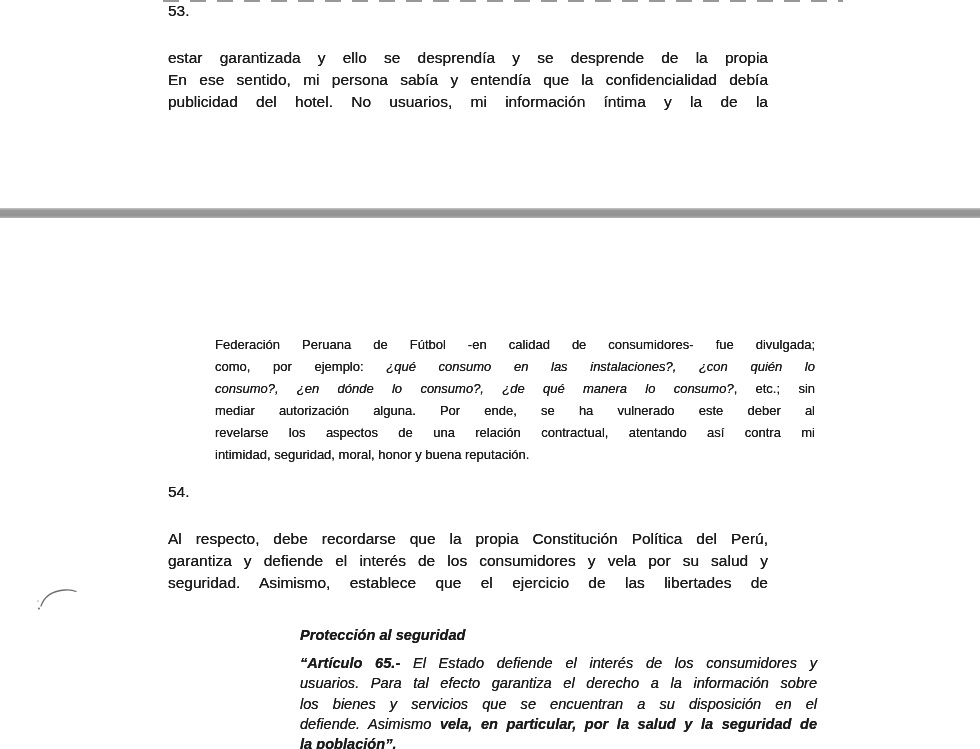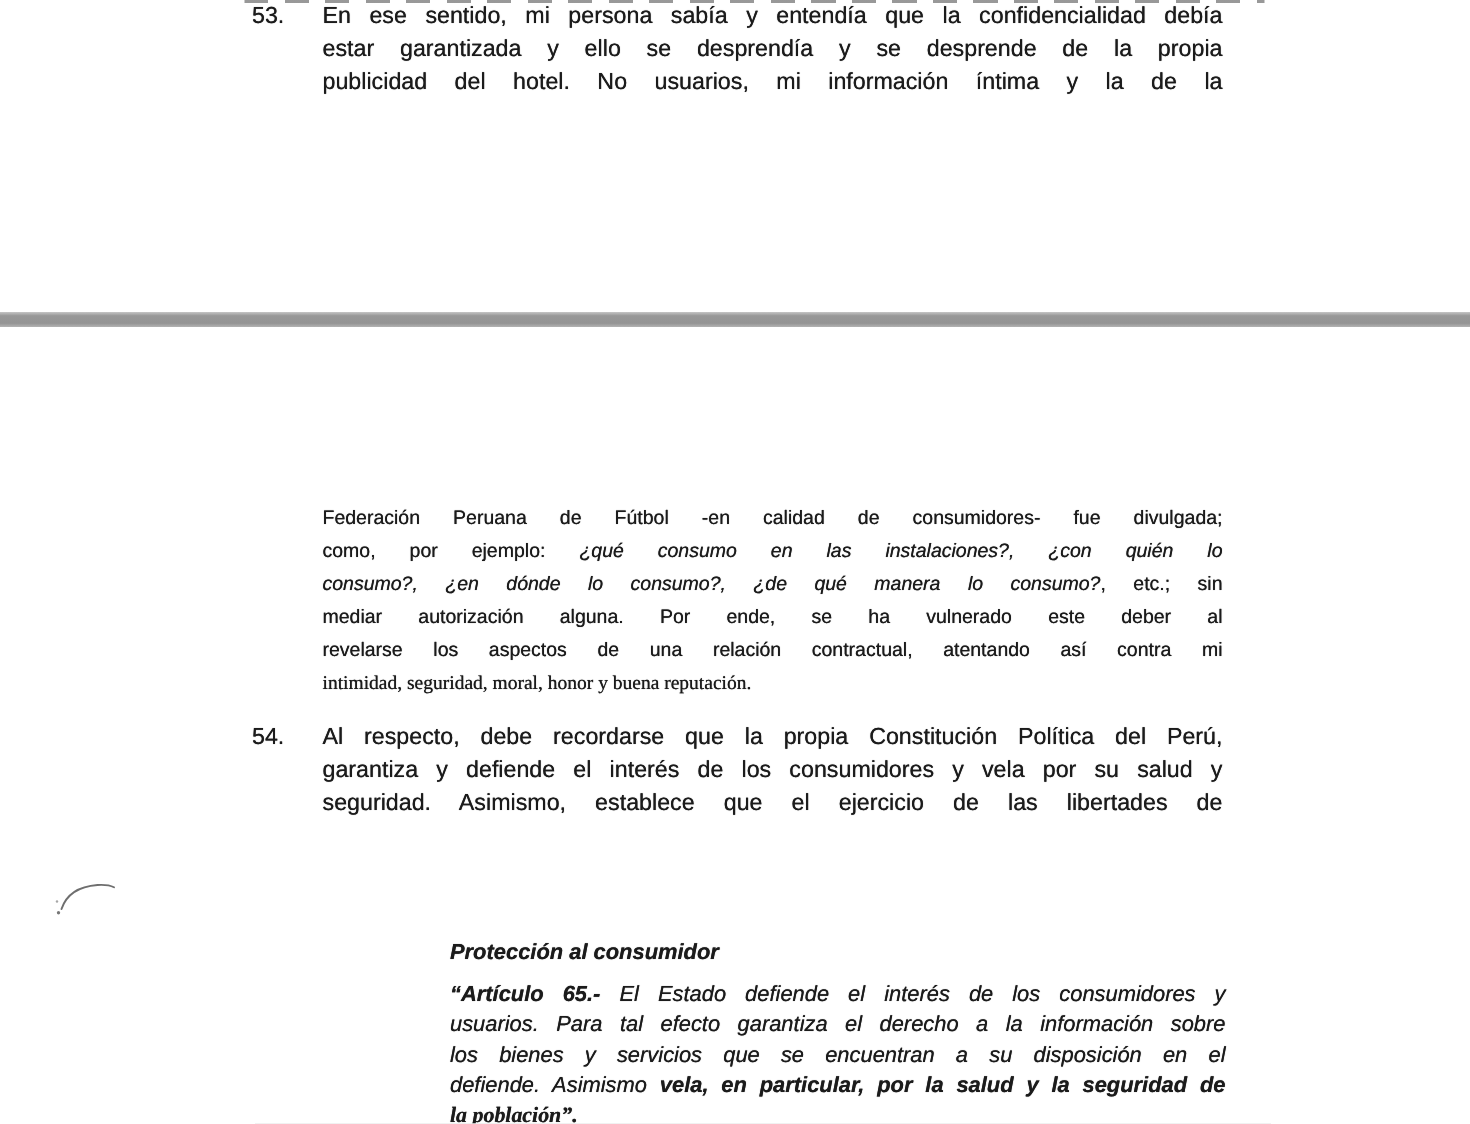--- a/index.html
+++ b/index.html
@@ -8,20 +8,21 @@
     width: 980px;
     height: 749px;
     background: #ffffff;
     overflow: hidden;
     font-family: "Liberation Sans", sans-serif;
     color: #1b1b1b;
   }
   .scan-text {
     text-shadow: 0 0 0.45px #1b1b1b;
     filter: blur(0.22px);
+    flex-direction: column;
   }
   
   .top-artifact {
     position: absolute;
     left: 163px; top: 0; width: 680px; height: 2px;
     background: repeating-linear-gradient(90deg,
       rgba(45,45,45,.65) 0px, rgba(45,45,45,.65) 16px,
       rgba(45,45,45,0) 16px, rgba(45,45,45,0) 27px);
     opacity: .75;
   }
@@ -60,42 +61,42 @@
   }
   .quote-body {
     position: absolute;
     left: 300px; top: 653px; width: 517px;
     font-size: 14.6px;
     line-height: 20.3px;
   }
   
   .tl { width: 100%; }
   .a-just { text-align: justify; text-align-last: justify; }
-  .a-left { text-align: left; text-align-last: left; font-family: Liberation Serif, serif; }
+  .a-left { text-align: left; text-align-last: left; }
   .s-n  { font-style: normal; font-weight: 400; }
   .s-i  { font-style: italic; font-weight: 400; }
   .s-bi { font-style: italic; font-weight: 700; }
   .pen-mark {
     position: absolute;
     left: 34px; top: 584px;
     width: 48px; height: 32px;
   }
 </style>
 </head>
 <body>
 
 <div class="page">
 
   <div class="top-artifact"></div>
 
   <div class="para scan-text" style="left:168px; top:0px;">
     <div class="num">53.</div>
     <div class="body">
+        <div class="tl a-just"><span class="s-n">estar garantizada y ello se desprendía y se desprende de la propia</span></div>
         <div class="tl a-just"><span class="s-n">En ese sentido, mi persona sabía y entendía que la confidencialidad debía</span></div>
-        <div class="tl a-just"><span class="s-n">estar garantizada y ello se desprendía y se desprende de la propia</span></div>
         <div class="tl a-just"><span class="s-n">publicidad del hotel. No usuarios, mi información íntima y la de la</span></div>
       </div>
   </div>
 
   <div class="divider-bar"></div>
 
   <div class="flowblock scan-text" style="left:215px; top:334px;">
       <div class="tl a-just"><span class="s-n">Federación Peruana de Fútbol -en calidad de consumidores- fue divulgada;</span></div>
       <div class="tl a-just"><span class="s-n">como, por ejemplo: </span><span class="s-i">¿qué consumo en las instalaciones?, ¿con quién lo</span></div>
       <div class="tl a-just"><span class="s-i">consumo?, ¿en dónde lo consumo?, ¿de qué manera lo consumo?</span><span class="s-n">, etc.; sin</span></div>
@@ -112,21 +113,21 @@
         <div class="tl a-just"><span class="s-n">seguridad. Asimismo, establece que el ejercicio de las libertades de</span></div>
       </div>
   </div>
 
   <svg class="pen-mark" viewBox="0 0 48 32">
     <path d="M 7 22 C 10 13 18 7 31 6 C 36 5.7 40 6.5 42 7.5" fill="none" stroke="#4a4a4a" stroke-width="1.3" stroke-linecap="round" opacity="0.8"></path>
     <circle cx="5" cy="24.5" r="1.1" fill="#4a4a4a" opacity="0.75"></circle>
     <circle cx="4" cy="17" r="0.8" fill="#6a6a6a" opacity="0.6"></circle>
   </svg>
 
-  <div class="quote-heading scan-text">Protección al consumidor</div>
+  <div class="quote-heading scan-text">Protección al seguridad</div>
   <div class="quote-body scan-text">
       <div class="tl a-just"><span class="s-bi">“Artículo 65.- </span><span class="s-i">El Estado defiende el interés de los consumidores y</span></div>
       <div class="tl a-just"><span class="s-i">usuarios. Para tal efecto garantiza el derecho a la información sobre</span></div>
       <div class="tl a-just"><span class="s-i">los bienes y servicios que se encuentran a su disposición en el</span></div>
       <div class="tl a-just"><span class="s-i">defiende. Asimismo </span><span class="s-bi">vela, en particular, por la salud y la seguridad de</span></div>
       <div class="tl a-left"><span class="s-bi">la población”.</span></div>
     </div>
 
 </div>
 

